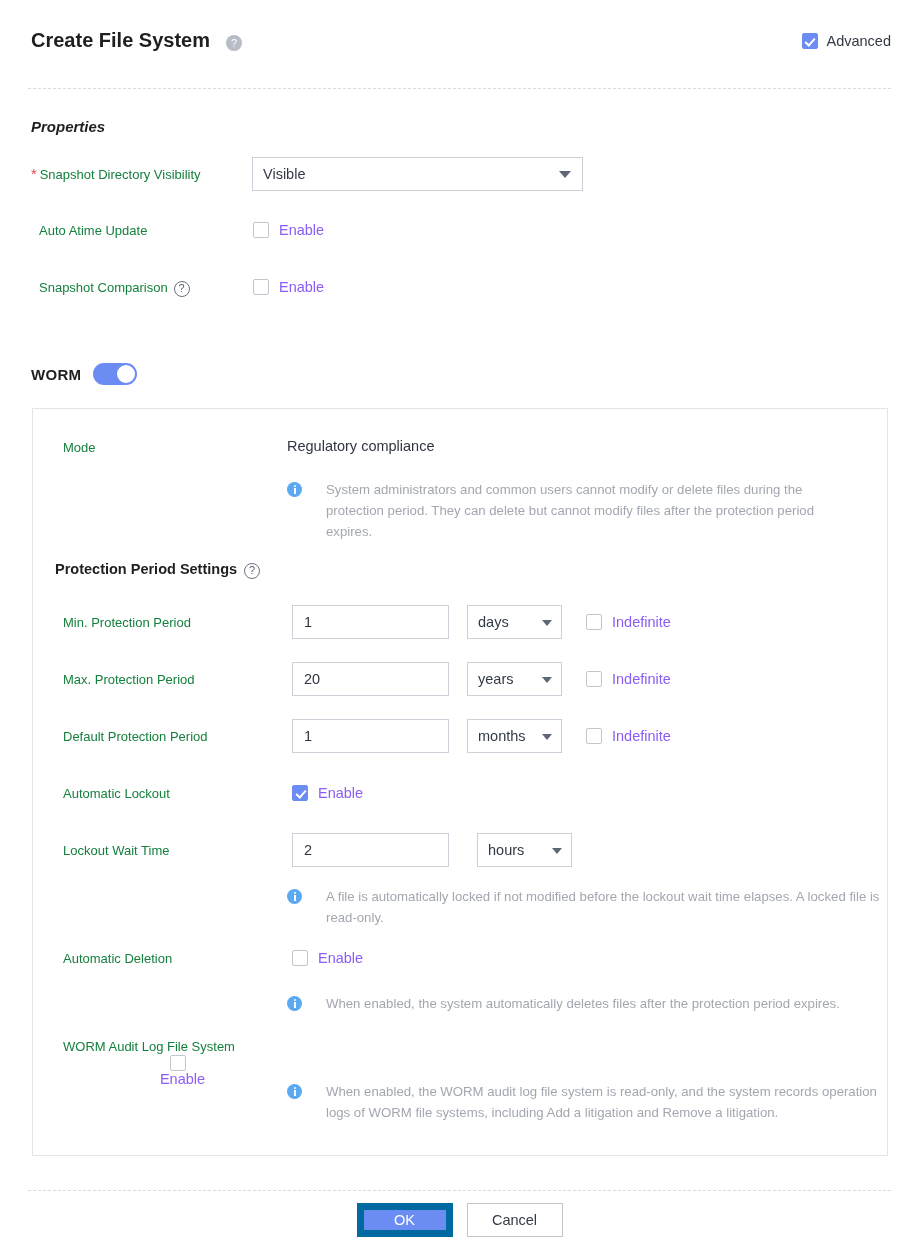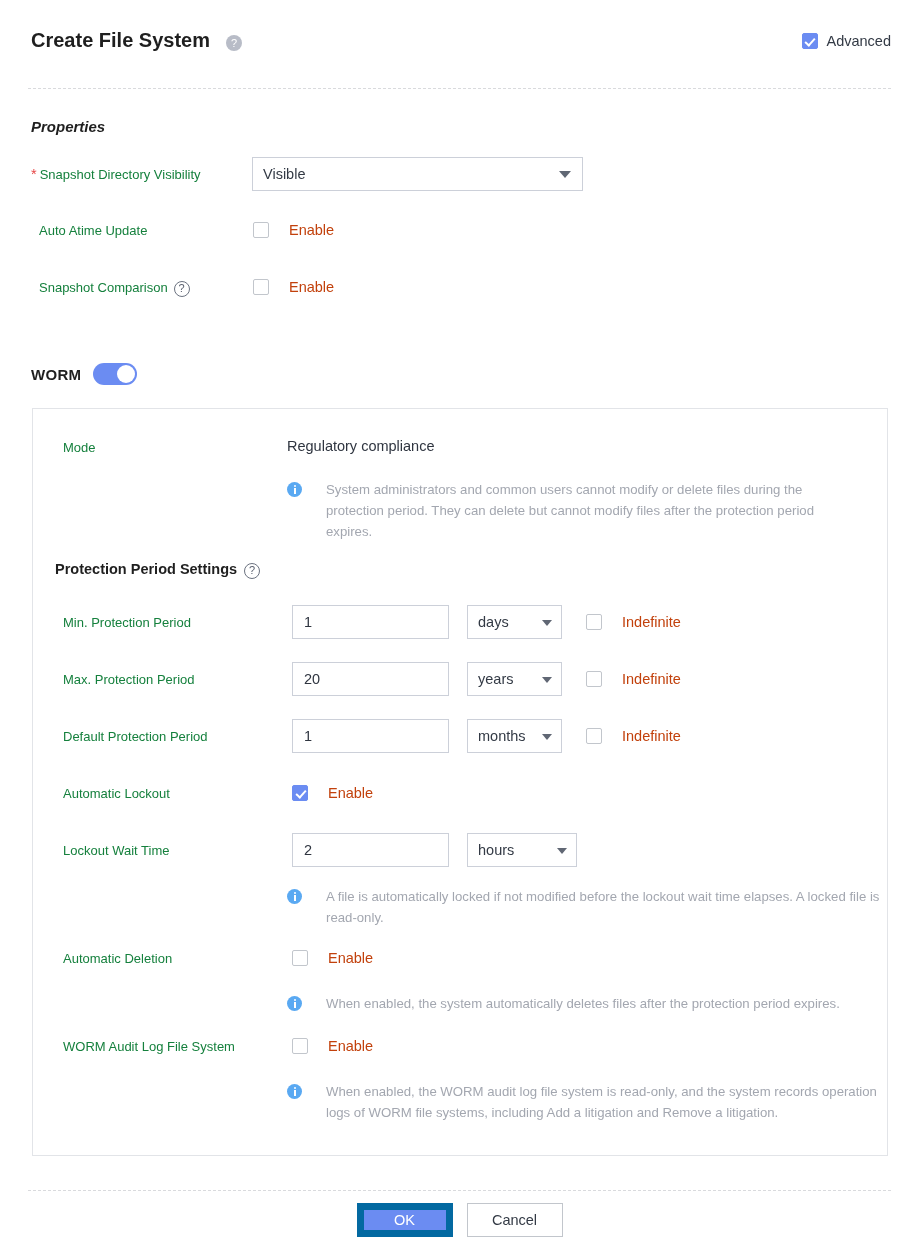--- a/index.html
+++ b/index.html
@@ -87,21 +87,21 @@
     position: absolute; right: 9px; top: 50%; margin-top: -2.5px;
     width: 0; height: 0;
     border-left: 5px solid transparent; border-right: 5px solid transparent;
     border-top: 6px solid #606774;
   }
   .input-box {
     border: 1px solid #ccd0d9; background: #fff; height: 34px;
     display: flex; align-items: center; padding: 0 11px;
     font-size: 14.5px; color: #2f3540;
   }
-  .enable-txt { font-size: 14.5px; color: #c2410c; margin-left: 20px; }
+  .enable-txt { font-size: 14.5px; color: #8b5cf6; margin-left: 10px; }
 
   
   #worm-header { position: absolute; left: 31px; top: 363px; display: flex; align-items: center; gap: 12px; }
   #worm-header .wt { font-size: 15px; font-weight: bold; color: #1f1f1f; letter-spacing: .3px; }
   .toggle {
     width: 44px; height: 22px; border-radius: 11px; background: #6b8cf2;
     position: relative; flex: 0 0 auto;
   }
   .toggle .knob {
     position: absolute; right: 2px; top: 2px; width: 18px; height: 18px;
@@ -273,21 +273,21 @@
     <span class="enable-txt">Enable</span>
   </div>
 
   <div style="position:absolute; left:30px; top:424px; display:flex; align-items:center;">
     <div style="width:229px;">
       <span class="lbl">Lockout Wait Time</span>
     </div>
     <div class="input-box" style="width:157px;">
       <span>2</span>
     </div>
-    <div class="select" style="width:110px; margin-left:18px;">
+    <div class="select" style="width:95px; margin-left:28px;">
       <span>hours</span>
       <span class="caret-sm"></span>
     </div>
   </div>
   <div class="note" style="position:absolute; left:254px; top:477px; width:600px;">
     <span class="info-ico"></span>
     <span>A file is automatically locked if not modified before the lockout wait time elapses. A locked file is read-only.</span>
   </div>
 
   <div style="position:absolute; left:30px; top:540px; display:flex; align-items:center;">
@@ -295,21 +295,21 @@
       <span class="lbl">Automatic Deletion</span>
     </div>
     <span class="cb"></span>
     <span class="enable-txt">Enable</span>
   </div>
   <div class="note" style="position:absolute; left:254px; top:584px; width:600px;">
     <span class="info-ico"></span>
     <span>When enabled, the system automatically deletes files after the protection period expires.</span>
   </div>
 
-  <div style="position:absolute; left:30px; top:628px; display:flex; align-items:center;">
+  <div style="position:absolute; left:30px; top:628px; display:flex; align-items:center;flex-direction:column;">
     <div style="width:229px;">
       <span class="lbl">WORM Audit Log File System</span>
     </div>
     <span class="cb"></span>
     <span class="enable-txt">Enable</span>
   </div>
   <div class="note" style="position:absolute; left:254px; top:672px; width:600px;">
     <span class="info-ico"></span>
     <span>When enabled, the WORM audit log file system is read-only, and the system records operation logs of WORM file systems, including Add a litigation and Remove a litigation.</span>
   </div>

